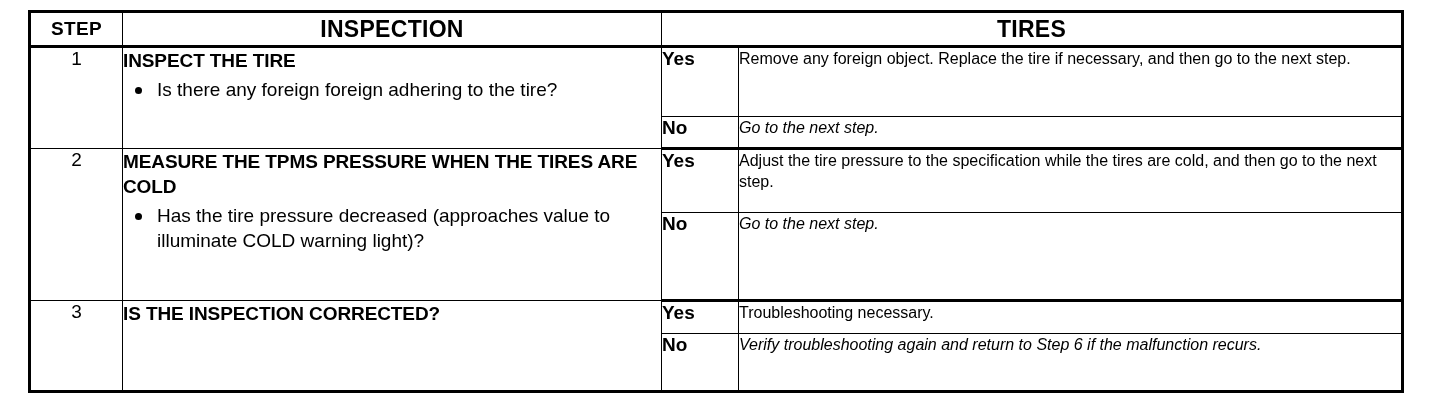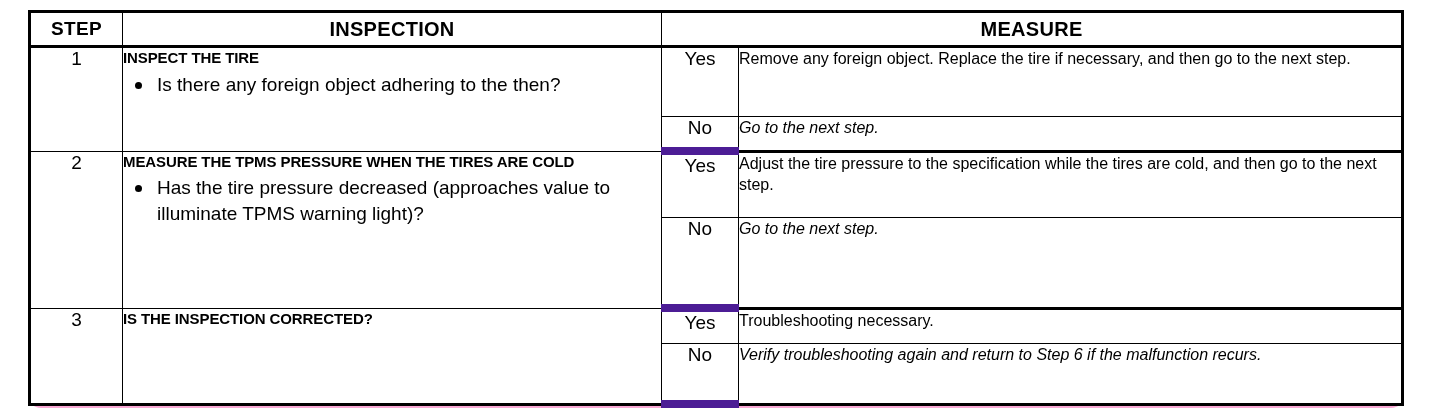--- a/index.html
+++ b/index.html
@@ -57,42 +57,42 @@
   tr.head-row th {
     height: 32px;
     text-align: center;
     vertical-align: middle;
     font-weight: bold;
     font-size: 19px;
     letter-spacing: 0.3px;
     border-bottom: 3px solid #000000;
   }
   tr.head-row th.h-step { font-size: 19px; }
-  tr.head-row th.h-insp { font-size: 20px; }
+  tr.head-row th.h-insp { font-size: 23px; }
 
   
   td.step-cell {
     text-align: center;
     font-size: 19px;
     font-weight: normal;
     padding-top: 8px;
     border-top: 3px solid #000000;
     border-bottom: 3px solid #000000;
   }
 
   
   td.insp-cell {
     padding: 7px 10px 10px 12px;
     border-top: 3px solid #000000;
     border-bottom: 3px solid #000000;
     border-right: 2px solid #000000;
   }
   .insp-title {
     font-weight: bold;
-    font-size: 15px;
+    font-size: 19px;
     line-height: 1.32;
     letter-spacing: -0.1px;
   }
   ul.insp-bullets {
     list-style: none;
     margin: 4px 0 0 0;
     padding: 0;
   }
   ul.insp-bullets li {
     position: relative;
@@ -106,27 +106,27 @@
     left: 12px;
     top: 10px;
     width: 7px;
     height: 7px;
     background: #000000;
     border-radius: 50%;
   }
 
   
   td.yn-cell {
-    text-align: center;
     font-size: 19px;
     padding-top: 7px;
     border-right: 2px solid #000000;
+    font-weight: bold;
   }
   td.yn-cell.first-of-step { border-top: 3px solid #000000; }
-  td.yn-cell.last-of-step  { border-bottom: 8px solid #4c1d95; }
+  td.yn-cell.last-of-step  { border-bottom: 2px solid #4c1d95; }
 
   
   td.act-cell {
     padding: 7px 8px 8px 11px;
     font-size: 16px;
     line-height: 1.32;
   }
   td.act-cell.first-of-step { border-top: 3px solid #000000; }
   td.act-cell.last-of-step  { border-bottom: 3px solid #000000; font-style: italic; }
 
@@ -142,35 +142,35 @@
       <col class="c-step">
       <col class="c-insp">
       <col class="c-yn">
       <col class="c-act">
     </colgroup>
 
     <thead>
       <tr class="head-row">
         <th class="h-step">STEP</th>
         <th class="h-insp">INSPECTION</th>
-        <th class="h-insp" colspan="2">MEASURE</th>
+        <th class="h-insp" colspan="2">TIRES</th>
       </tr>
     </thead>
 
     <tbody>
 
       <tr>
         <td class="step-cell" rowspan="2">1</td>
 
         <td class="insp-cell" rowspan="2">
           <div class="insp-title">INSPECT THE TIRE</div>
           <ul class="insp-bullets">
             <li>
               <span class="bullet-dot"></span>
-              <span>Is there any foreign object adhering to the then?</span>
+              <span>Is there any foreign foreign adhering to the tire?</span>
             </li>
           </ul>
         </td>
 
         <td class="yn-cell first-of-step" style="height:68px;">Yes</td>
         <td class="act-cell first-of-step">
           <span class="act-line">Remove any foreign object. Replace the tire if necessary, and then go to the next step.</span>
         </td>
       </tr>
       <tr>
@@ -181,21 +181,21 @@
       </tr>
 
       <tr>
         <td class="step-cell" rowspan="2">2</td>
 
         <td class="insp-cell" rowspan="2">
           <div class="insp-title">MEASURE THE TPMS PRESSURE WHEN THE TIRES ARE COLD</div>
           <ul class="insp-bullets">
             <li>
               <span class="bullet-dot"></span>
-              <span>Has the tire pressure decreased (approaches value to illuminate TPMS warning light)?</span>
+              <span>Has the tire pressure decreased (approaches value to illuminate COLD warning light)?</span>
             </li>
           </ul>
         </td>
 
         <td class="yn-cell first-of-step" style="height:62px;">Yes</td>
         <td class="act-cell first-of-step">
           <span class="act-line">Adjust the tire pressure to the specification while the tires are cold, and then go to the next step.</span>
         </td>
       </tr>
       <tr>

